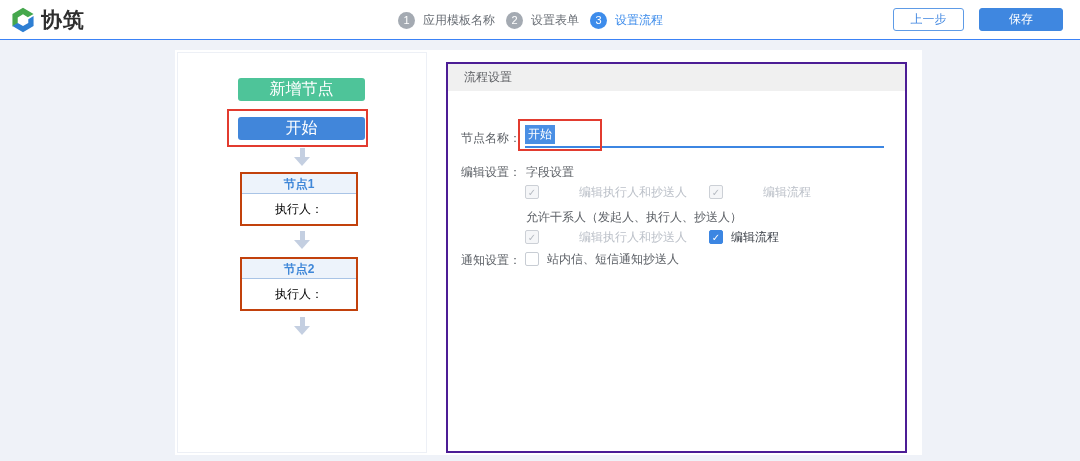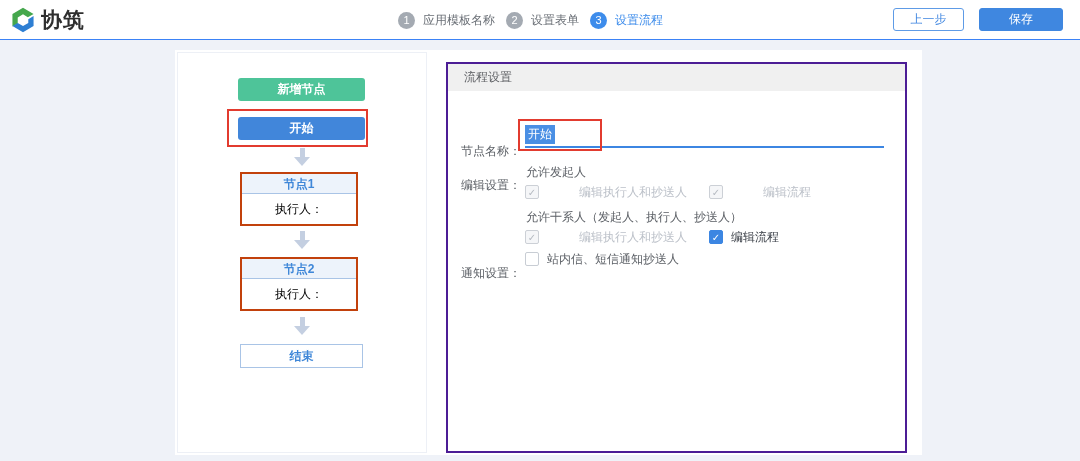--- a/index.html
+++ b/index.html
@@ -26,21 +26,21 @@
   .btn-prev { width:71px; height:23px; background:#ffffff; border:1px solid #5e9be6; color:#3f86e0; }
   .btn-save { width:84px; height:23px; background:#3f87e0; border:1px solid #3f87e0; color:#ffffff; }
 
   
   .card { position:absolute; left:175px; top:50px; width:747px; height:405px; background:#ffffff; }
 
   
   .flow { position:absolute; left:2px; top:2px; width:250px; height:401px; background:#fff;
           border:1px solid #edf0f6; }
   .flow-btn { position:absolute; left:60px; width:127px; height:23px; border:none; border-radius:3px;
-              color:#fff; font-size:12px; font-weight:bold; cursor:pointer; font-family:inherit; }
+              color:#fff; font-size:16px; font-weight:normal; cursor:pointer; font-family:inherit; }
   .add-node { top:25px; background:#4ec499; }
   .start-node { top:64px; background:#4186da; }
   .arrow { position:absolute; left:116px; width:16px; text-align:center; }
   .arrow .stem { display:block; width:5px; height:9px; background:#c4cfe1; margin:0 auto; }
   .arrow .tri  { display:block; width:0; height:0; margin:0 auto;
                  border-left:8px solid transparent; border-right:8px solid transparent;
                  border-top:9px solid #c4cfe1; }
   .a1 { top:95px; } .a2 { top:178px; } .a3 { top:264px; }
   .node { position:absolute; left:62px; width:118px; background:#fff; border:2px solid #c2410c; cursor:pointer; }
   .n1 { top:119px; } .n2 { top:204px; }
@@ -56,21 +56,21 @@
               border:2px solid #4c1d95; }
   .panel-title { height:27px; line-height:27px; padding-left:16px; background:#f0f0f0;
                  color:#5f6165; font-size:12px; }
   .tabs { position:relative; height:27px; border-bottom:1px solid #e8ebf1; }
   .tab { position:absolute; top:0; height:26px; line-height:26px; font-size:12px; text-align:center;
          cursor:pointer; color:#9aa0a8; }
   .tab-basic { left:0; width:70px; color:#3d8ceb; border-bottom:2px solid #3d8ceb; }
   .tab-fields { left:80px; width:60px; }
 
   .form { position:absolute; left:0; top:54px; right:0; bottom:0; font-size:12px; }
-  .flabel { position:absolute; left:0; width:73px; text-align:right; color:#5c6066;margin-top:13px; }
+  .flabel { position:absolute; left:0; width:73px; text-align:right; color:#5c6066; }
   .l1 { top:12px; } .l2 { top:46px; } .l3 { top:134px; }
   .name-input { position:absolute; left:77px; right:21px; top:4px; height:26px;
                 border-bottom:2px solid #3c86e2; cursor:text; }
   .name-input .sel { display:inline-block; margin-top:3px; padding:1px 3px; background:#4a8fe4;
                      color:#ffffff; font-size:12px; }
   .ftext { position:absolute; left:78px; color:#5c6066; }
   .t1 { top:46px; } .t2 { top:91px; }
   .cbrow { position:absolute; left:77px; height:16px; display:flex; align-items:center; }
   .r1 { top:66px; } .r2 { top:111px; } .r3 { top:133px; }
   .cb { display:inline-flex; width:14px; height:14px; border:1px solid #c8cdd4; border-radius:2px;
@@ -149,35 +149,34 @@
       <div class="node n2">
         <div class="node-title">节点2</div>
         <div class="node-body">执行人：</div>
       </div>
 
       <div class="arrow a3">
           <i class="stem"></i>
           <i class="tri"></i>
         </div>
 
-      <div class="end-node">结束</div>
     </div>
 
     <div class="settings">
       <div class="panel-title">流程设置</div>
 
 
       <div class="form">
         <span class="flabel l1">节点名称：</span>
         <div class="name-input">
           <span class="sel">开始</span>
         </div>
 
         <span class="flabel l2">编辑设置：</span>
-        <div class="ftext t1">允许发起人</div>
+        <div class="ftext t1">字段设置</div>
 
         <div class="cbrow r1">
           <span class="cb dis">
               <i>✓</i>
             </span>
           <span class="cbl dim">编辑执行人和抄送人</span>
           <span class="cb dis">
               <i>✓</i>
             </span>
           <span class="cbl dim last">编辑流程</span>

